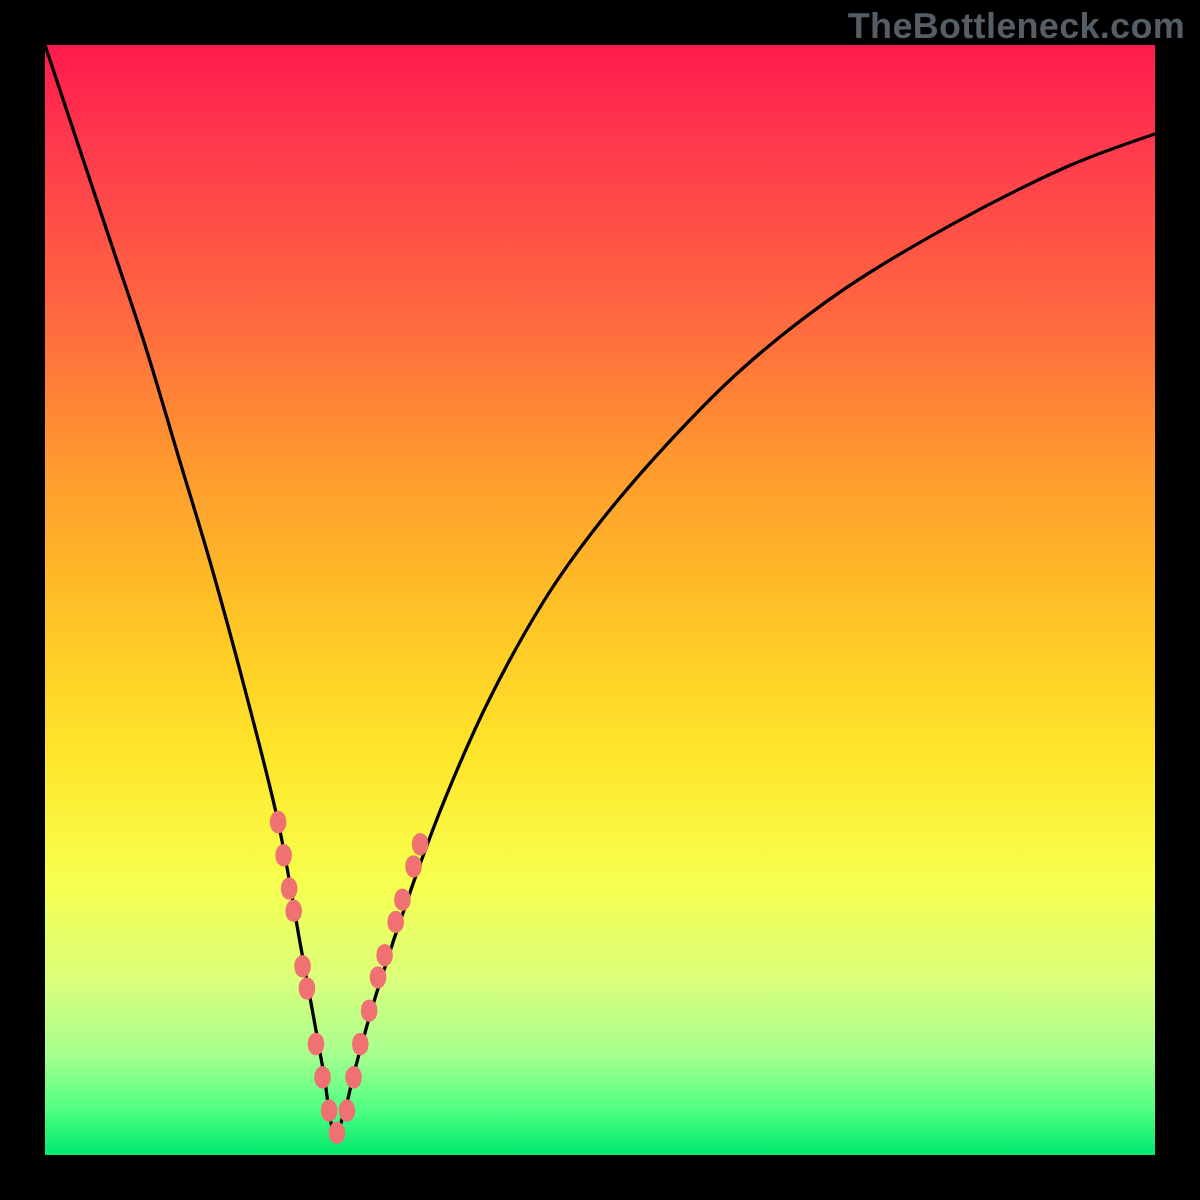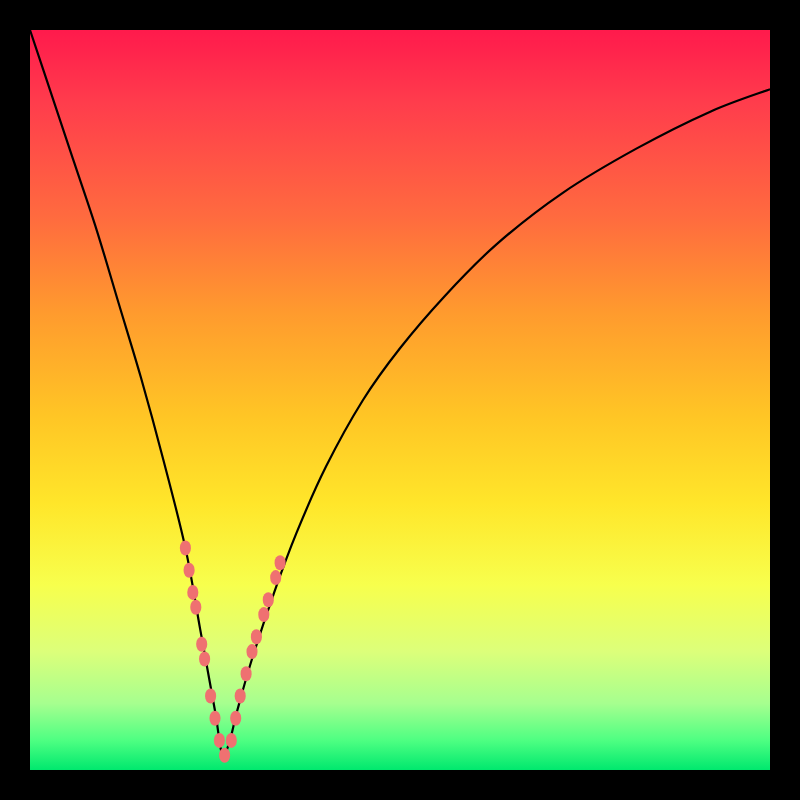--- a/index.html
+++ b/index.html
@@ -82,13 +82,14 @@
           <rect x="210.6" y="636.3" width="11" height="15" rx="5.5" ry="7" fill="#ef7171"></rect>
           <rect x="216.5" y="614.1" width="11" height="15" rx="5.5" ry="7" fill="#ef7171"></rect>
           <rect x="220.9" y="599.3" width="11" height="15" rx="5.5" ry="7" fill="#ef7171"></rect>
           <rect x="228.3" y="577.1" width="11" height="15" rx="5.5" ry="7" fill="#ef7171"></rect>
           <rect x="232.8" y="562.3" width="11" height="15" rx="5.5" ry="7" fill="#ef7171"></rect>
           <rect x="240.2" y="540.1" width="11" height="15" rx="5.5" ry="7" fill="#ef7171"></rect>
           <rect x="244.6" y="525.3" width="11" height="15" rx="5.5" ry="7" fill="#ef7171"></rect>
         </g>
     </svg>
   </div>
+  <div class="watermark">TheBottleneck.com</div>
 </div>
 
 </body></html>

